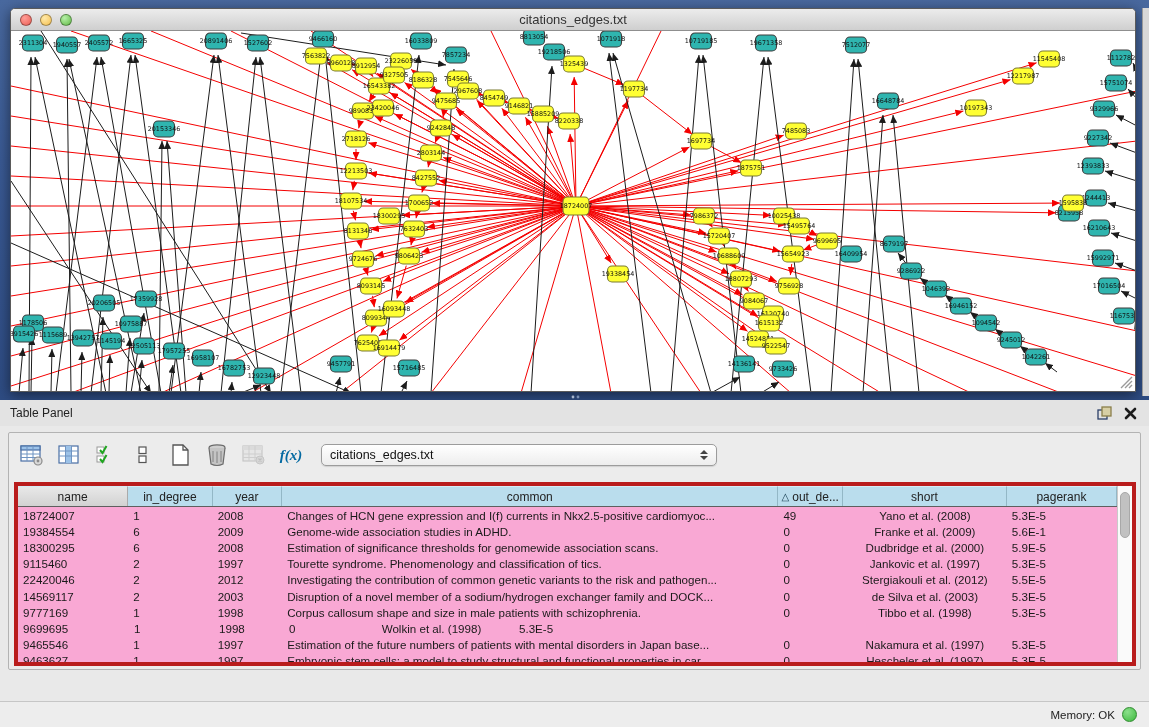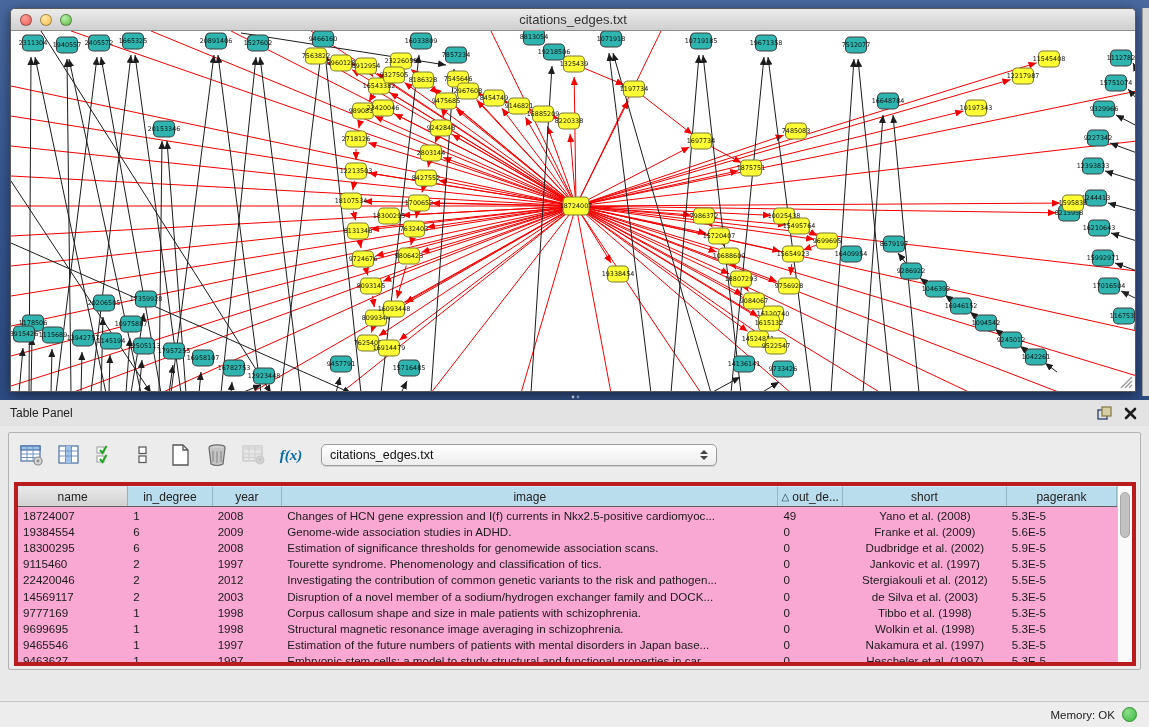--- a/index.html
+++ b/index.html
@@ -843,21 +843,21 @@
               <div class="th gray" style="width: 111px;">
                 <span>name</span>
               </div>
               <div class="th" style="width: 85px;">
                 <span>in_degree</span>
               </div>
               <div class="th" style="width: 70px;">
                 <span>year</span>
               </div>
               <div class="th" style="width: 500px;">
-                <span>image</span>
+                <span>common</span>
               </div>
               <div class="th" style="width: 65px;">
                 <span class="sort-tri">△</span>
                 <span>out_de...</span>
               </div>
               <div class="th" style="width: 165px;">
                 <span>short</span>
               </div>
               <div class="th" style="width: 111px;">
                 <span>pagerank</span>
@@ -873,29 +873,29 @@
                 <div class="td center" style="width: 165px;">Yano et al. (2008)</div>
                 <div class="td" style="width: 111px;">5.3E-5</div>
               </div>
               <div class="tr">
                 <div class="td" style="width: 111px; text-align: center;">19384554</div>
                 <div class="td" style="width: 85px;">6</div>
                 <div class="td" style="width: 70px;">2009</div>
                 <div class="td" style="width: 500px;">Genome-wide association studies in ADHD.</div>
                 <div class="td" style="width: 65px;">0</div>
                 <div class="td center" style="width: 165px;">Franke et al. (2009)</div>
-                <div class="td" style="width: 111px;">5.6E-5</div>
+                <div class="td" style="width: 111px;">5.6E-1</div>
               </div>
               <div class="tr">
                 <div class="td" style="width: 111px;">18300295</div>
                 <div class="td" style="width: 85px;">6</div>
                 <div class="td" style="width: 70px;">2008</div>
                 <div class="td" style="width: 500px;">Estimation of significance thresholds for genomewide association scans.</div>
                 <div class="td" style="width: 65px;">0</div>
-                <div class="td center" style="width: 165px;">Dudbridge et al. (2002)</div>
+                <div class="td center" style="width: 165px;">Dudbridge et al. (2000)</div>
                 <div class="td" style="width: 111px;">5.9E-5</div>
               </div>
               <div class="tr">
                 <div class="td" style="width: 111px;">9115460</div>
                 <div class="td" style="width: 85px;">2</div>
                 <div class="td" style="width: 70px;">1997</div>
                 <div class="td" style="width: 500px; text-align: right;">Tourette syndrome. Phenomenology and classification of tics.</div>
                 <div class="td" style="width: 65px;">0</div>
                 <div class="td center" style="width: 165px;">Jankovic et al. (1997)</div>
                 <div class="td" style="width: 111px;">5.3E-5</div>
@@ -924,21 +924,20 @@
                 <div class="td" style="width: 70px;">1998</div>
                 <div class="td" style="width: 500px;">Corpus callosum shape and size in male patients with schizophrenia.</div>
                 <div class="td" style="width: 65px;">0</div>
                 <div class="td center" style="width: 165px;">Tibbo et al. (1998)</div>
                 <div class="td" style="width: 111px;">5.3E-5</div>
               </div>
               <div class="tr">
                 <div class="td" style="width: 111px;">9699695</div>
                 <div class="td" style="width: 85px;">1</div>
                 <div class="td" style="width: 70px;">1998</div>
-                <div class="td" style="width: 500px;">Structural magnetic resonance image averaging in schizophrenia.</div>
                 <div class="td" style="width: 65px;">0</div>
                 <div class="td center" style="width: 165px;">Wolkin et al. (1998)</div>
                 <div class="td" style="width: 111px;">5.3E-5</div>
               </div>
               <div class="tr">
                 <div class="td" style="width: 111px;">9465546</div>
                 <div class="td" style="width: 85px;">1</div>
                 <div class="td" style="width: 70px;">1997</div>
                 <div class="td" style="width: 500px;">Estimation of the future numbers of patients with mental disorders in Japan base...</div>
                 <div class="td" style="width: 65px;">0</div>

